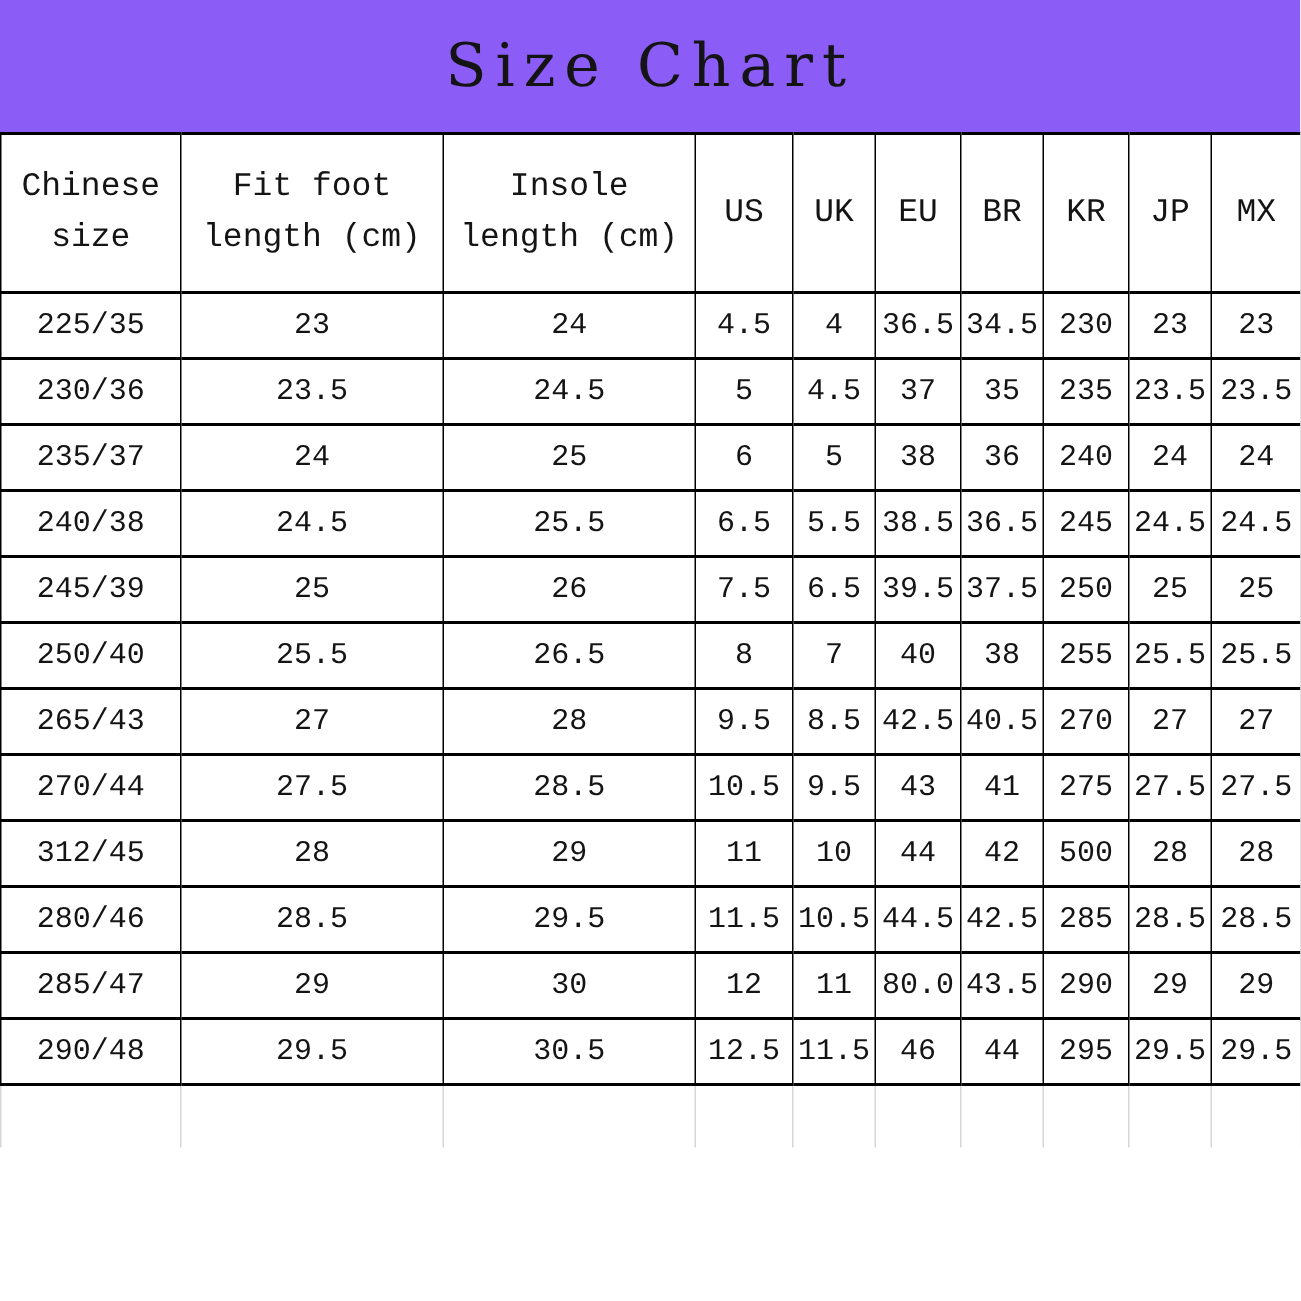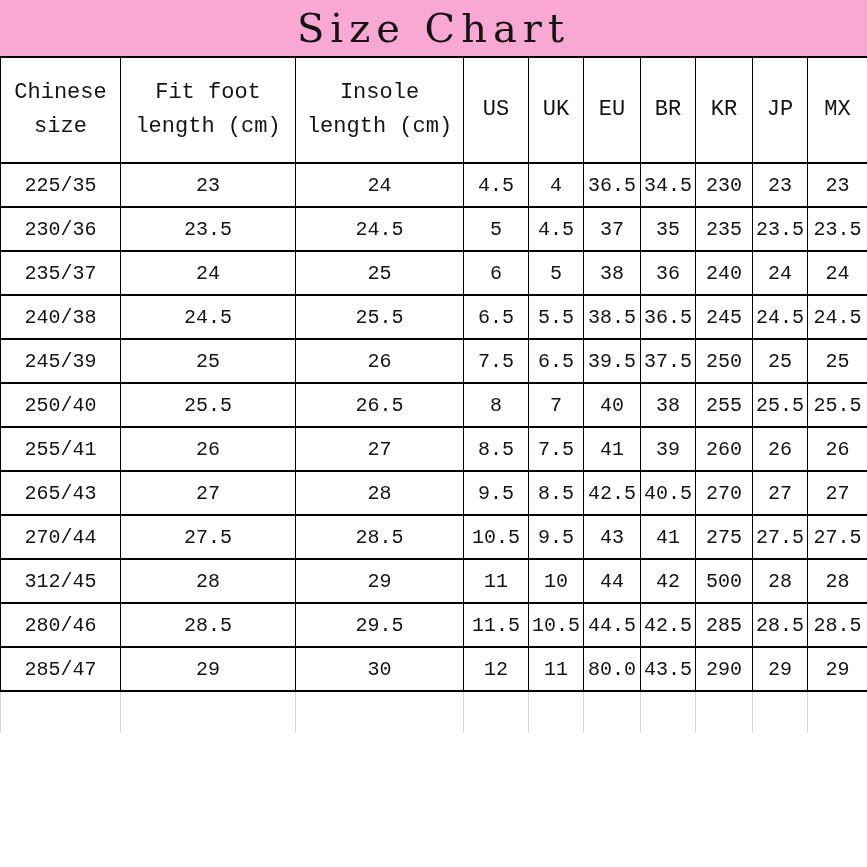--- a/index.html
+++ b/index.html
@@ -10,22 +10,22 @@
   #page {
     width: 867px;
     height: 867px;
     background: #ffffff;
     overflow: hidden;
     font-family: "Liberation Mono", "DejaVu Sans Mono", monospace;
     color: #141414;
   }
   .title-band {
     width: 100%;
-    height: 56px;
-    background: #f9a8d4;
+    height: 88px;
+    background: #8b5cf6;
     display: flex;
     align-items: center;
     justify-content: center;
     box-sizing: border-box;
   }
   .title-band h1 {
     margin: 0;
     font-family: "DejaVu Serif", "Liberation Serif", serif;
     font-size: 40px;
     font-weight: 500;
@@ -171,32 +171,20 @@
           <td>26.5</td>
           <td>8</td>
           <td>7</td>
           <td>40</td>
           <td>38</td>
           <td>255</td>
           <td>25.5</td>
           <td>25.5</td>
         </tr>
         <tr>
-          <td>255/41</td>
-          <td>26</td>
-          <td>27</td>
-          <td>8.5</td>
-          <td>7.5</td>
-          <td>41</td>
-          <td>39</td>
-          <td>260</td>
-          <td>26</td>
-          <td>26</td>
-        </tr>
-        <tr>
           <td>265/43</td>
           <td>27</td>
           <td>28</td>
           <td>9.5</td>
           <td>8.5</td>
           <td>42.5</td>
           <td>40.5</td>
           <td>270</td>
           <td>27</td>
           <td>27</td>
@@ -242,20 +230,32 @@
           <td>29</td>
           <td>30</td>
           <td>12</td>
           <td>11</td>
           <td>80.0</td>
           <td>43.5</td>
           <td>290</td>
           <td>29</td>
           <td>29</td>
         </tr>
+        <tr>
+          <td>290/48</td>
+          <td>29.5</td>
+          <td>30.5</td>
+          <td>12.5</td>
+          <td>11.5</td>
+          <td>46</td>
+          <td>44</td>
+          <td>295</td>
+          <td>29.5</td>
+          <td>29.5</td>
+        </tr>
         <tr class="empty-row">
           <td></td>
           <td></td>
           <td></td>
           <td></td>
           <td></td>
           <td></td>
           <td></td>
           <td></td>
           <td></td>

